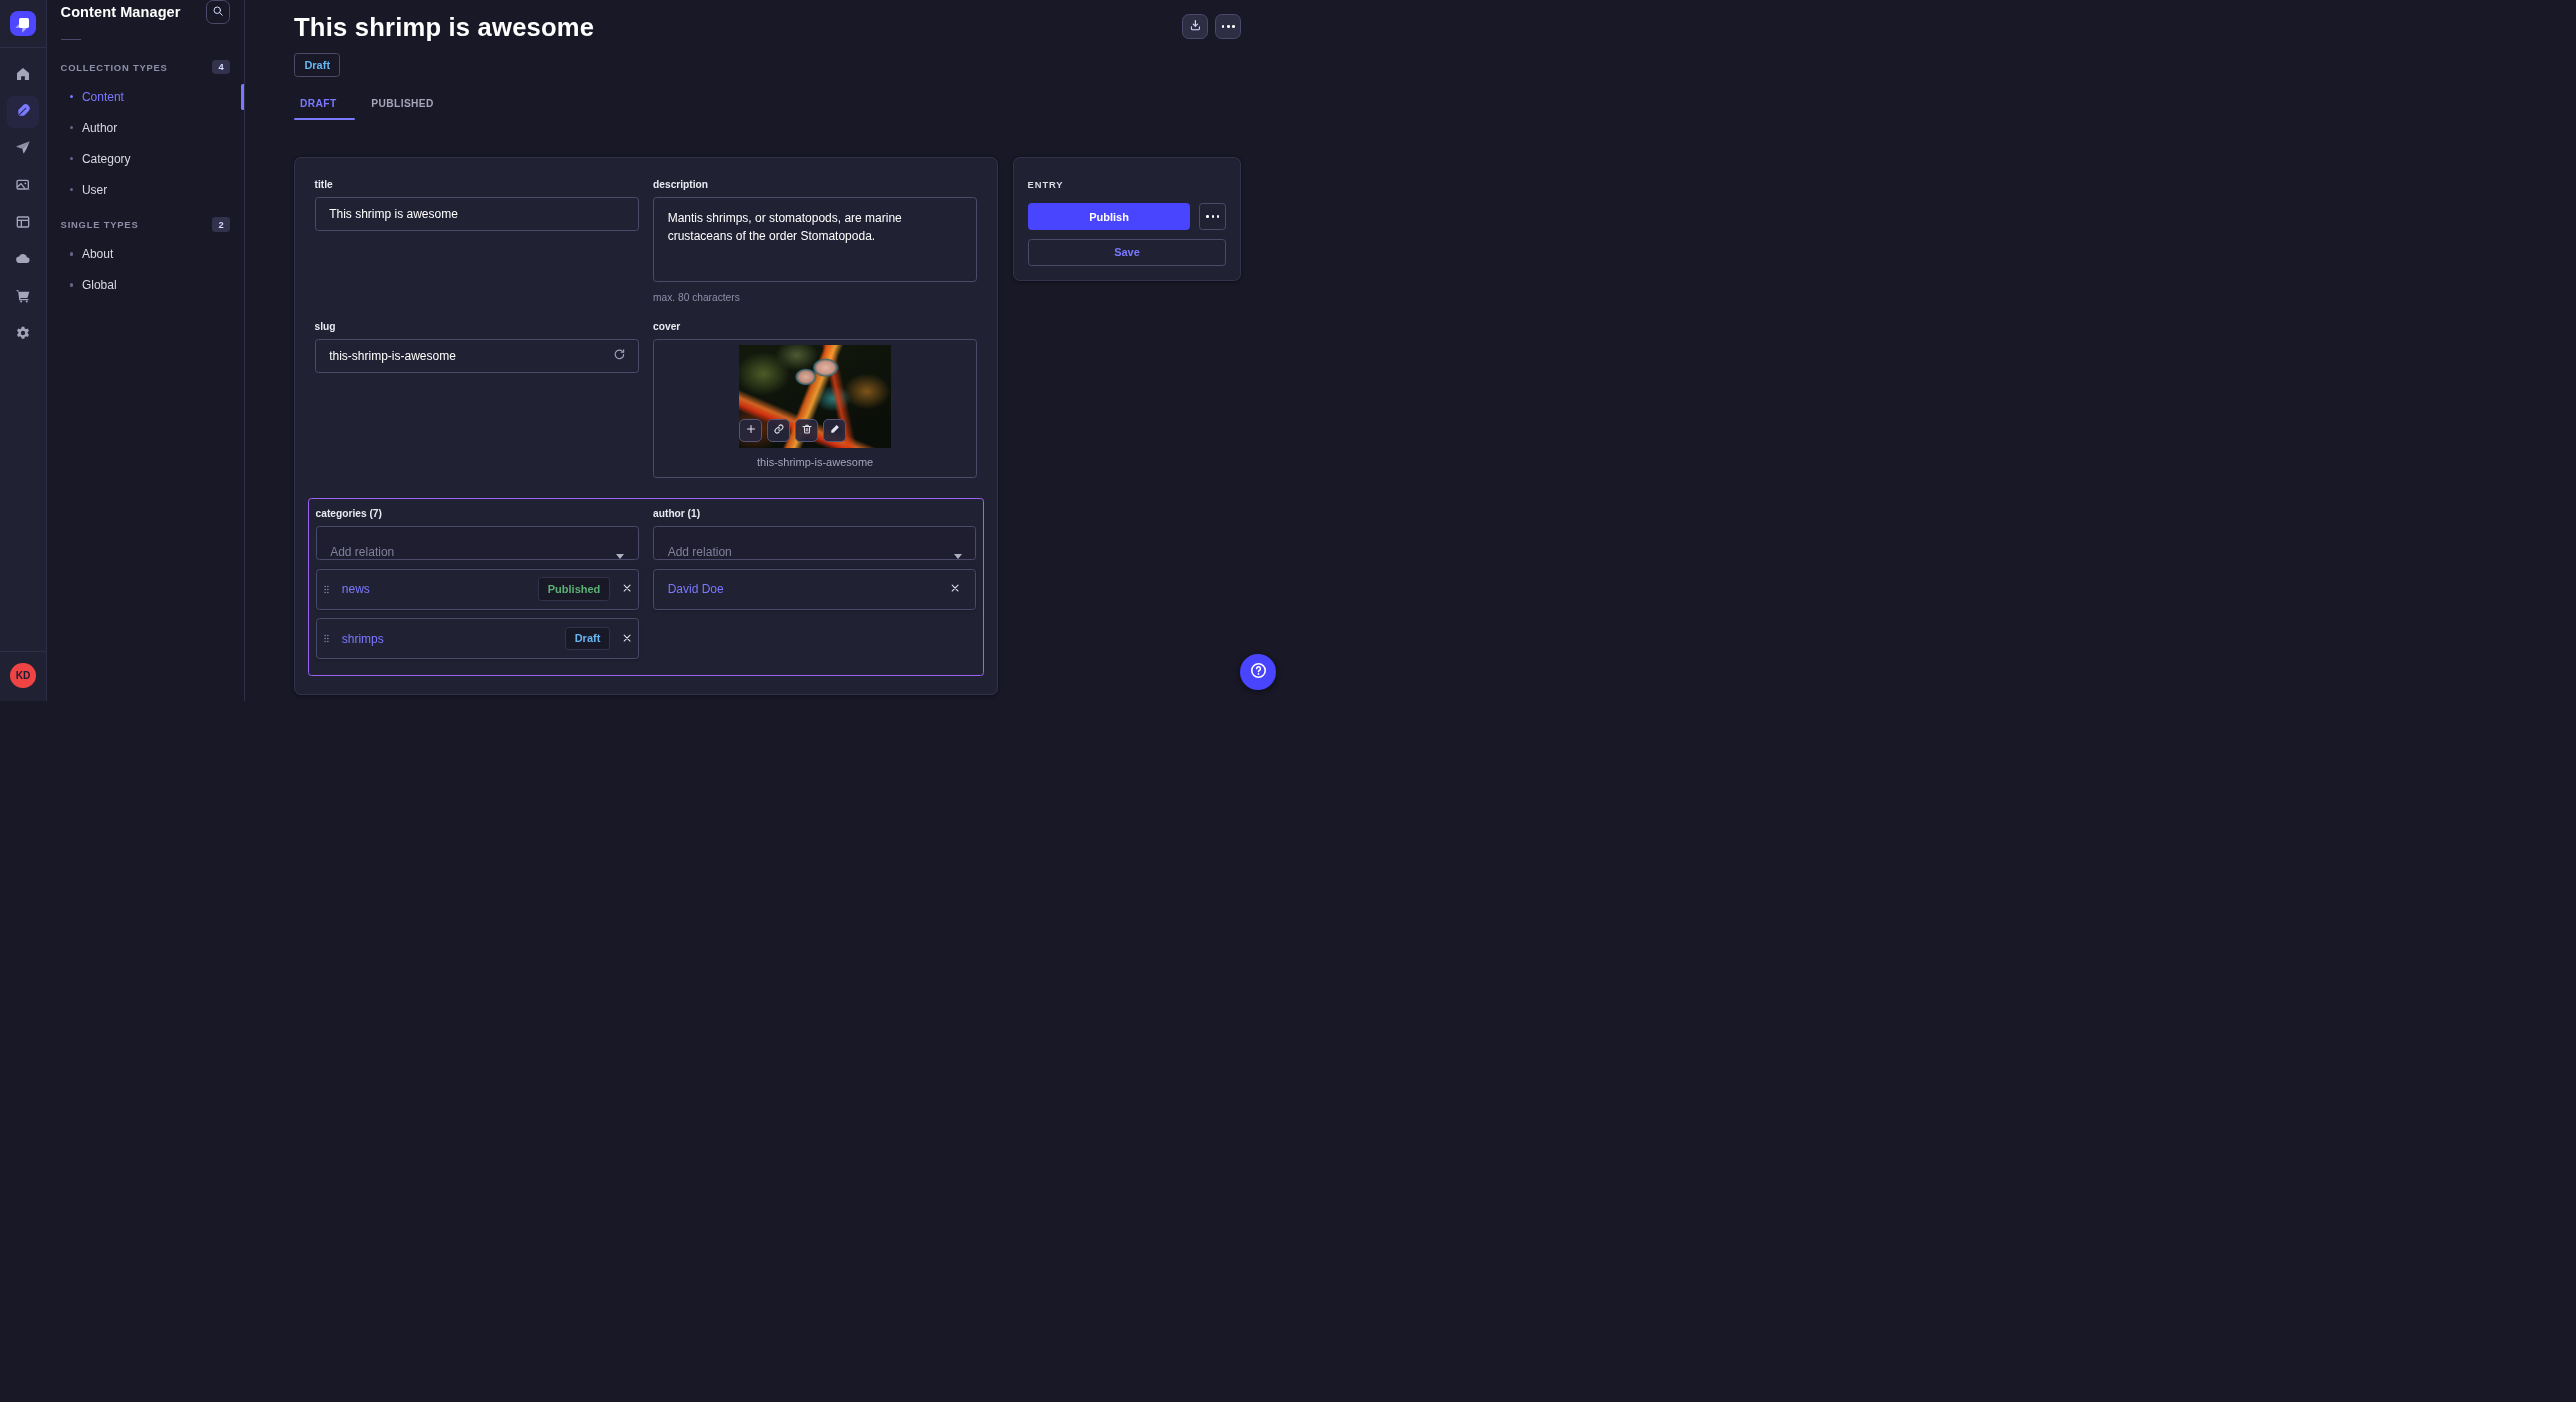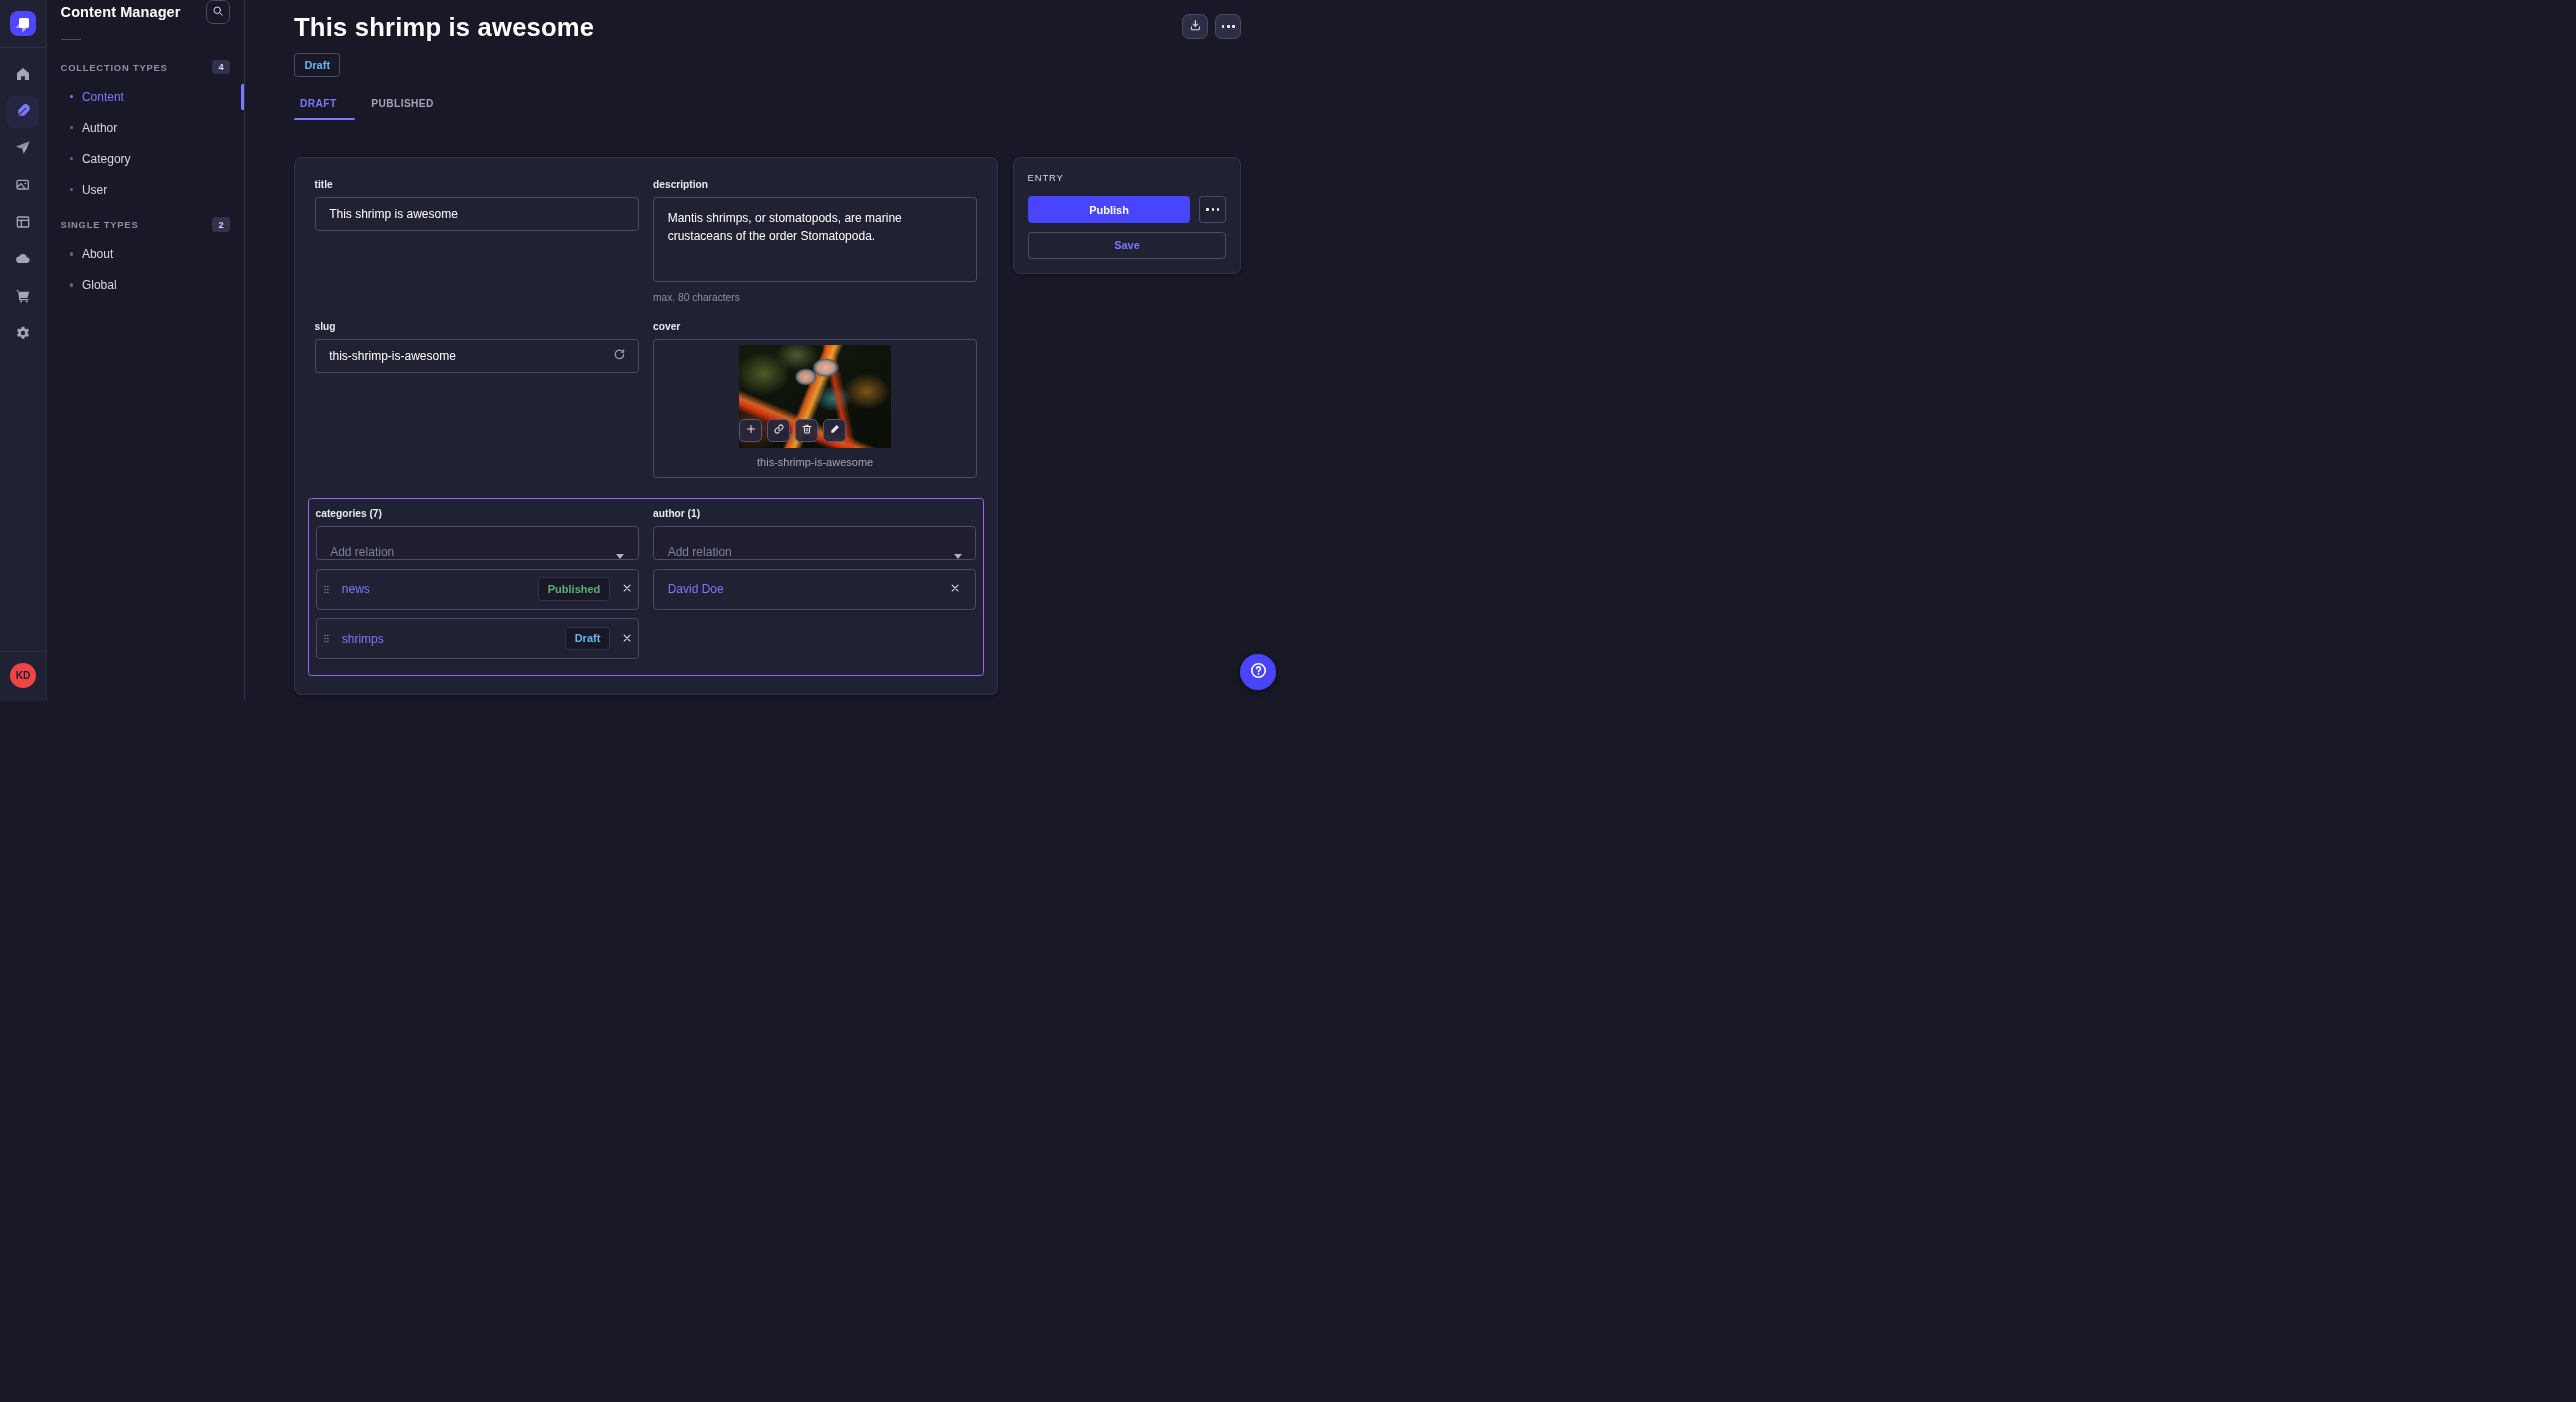--- a/index.html
+++ b/index.html
@@ -177,21 +177,21 @@
   .status-pill.blue { color:#66b7f1; }
   .close-btn { background:none; border:none; color:#e6e6f0; cursor:pointer; display:flex; padding:1.7px; }
   .close-btn svg { width:10.2px; height:10.2px; }
   .author-chip { padding:0 13.6px; }
 
   
   .entry-panel {
     width:228px; flex-shrink:0; background:#212134; border:0.9px solid #32324d; border-radius:6.8px;
     padding:14.5px 13.6px; box-shadow:0 0.9px 3.4px rgba(3,3,5,.35);
   }
-  .entry-title { font-size:9.4px; font-weight:400; letter-spacing:0.9px; color:#dcdce4; }
+  .entry-title { font-size:9.4px; font-weight:700; letter-spacing:0.9px; color:#dcdce4;margin-top:7px; }
   .entry-btn-row { display:flex; gap:9px; margin-top:12.8px; }
   .publish-btn {
     flex:1; height:27px; background:#4945ff; border:0.9px solid #4945ff; border-radius:3.4px;
     color:#ffffff; font-size:11px; font-weight:600; font-family:"Liberation Sans", sans-serif; cursor:pointer;
   }
   .entry-more-btn {
     width:27px; height:27px; background:transparent; border:0.9px solid #4a4a6a; border-radius:3.4px;
     display:flex; align-items:center; justify-content:center; cursor:pointer;
   }
   .save-btn {

